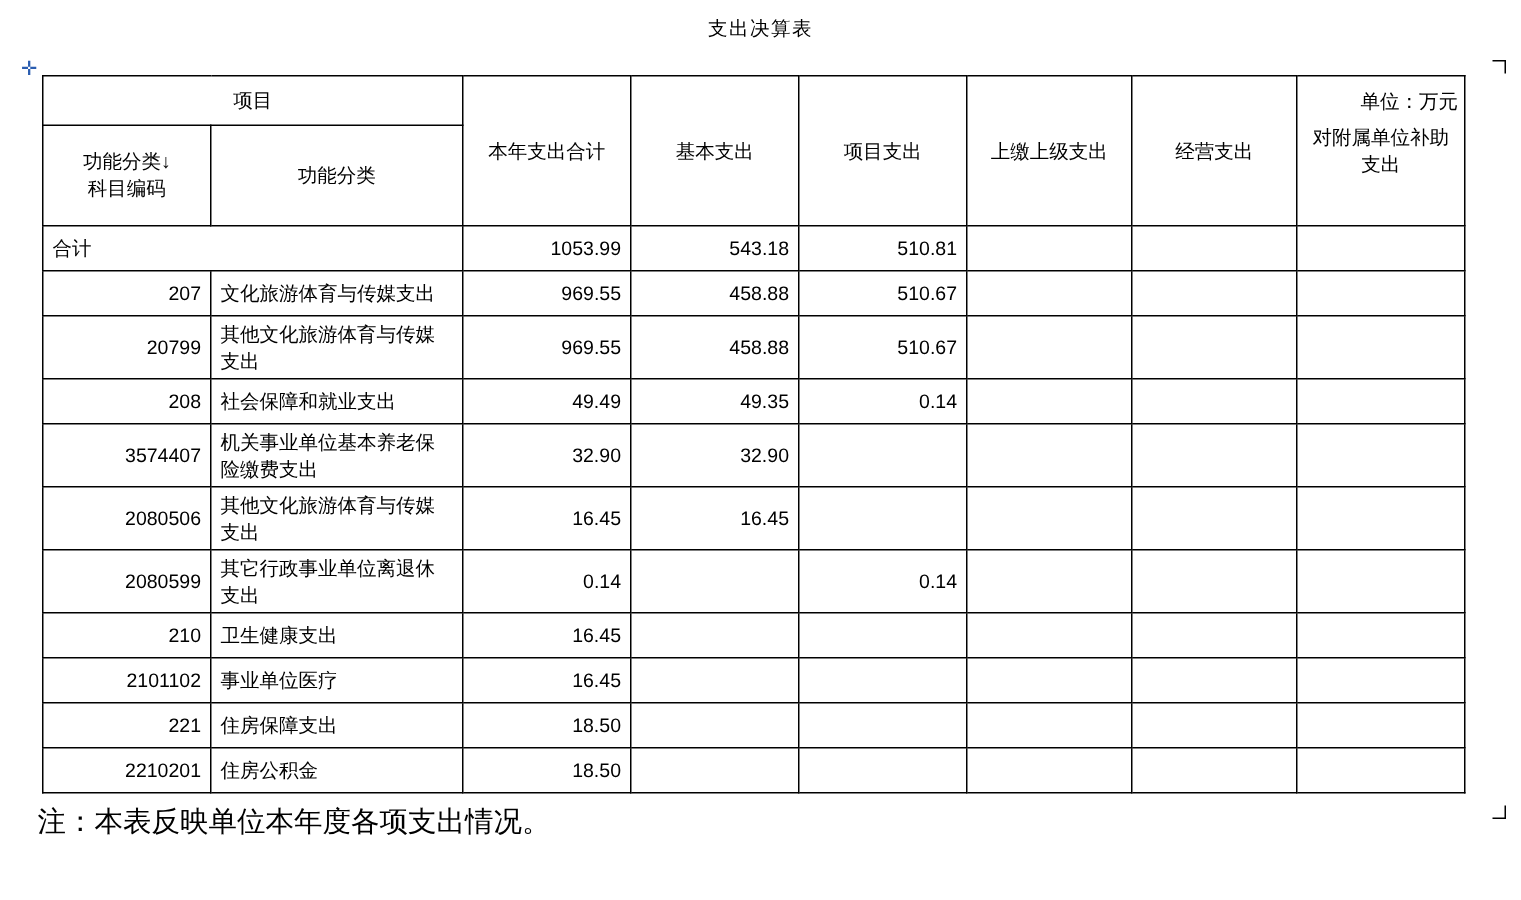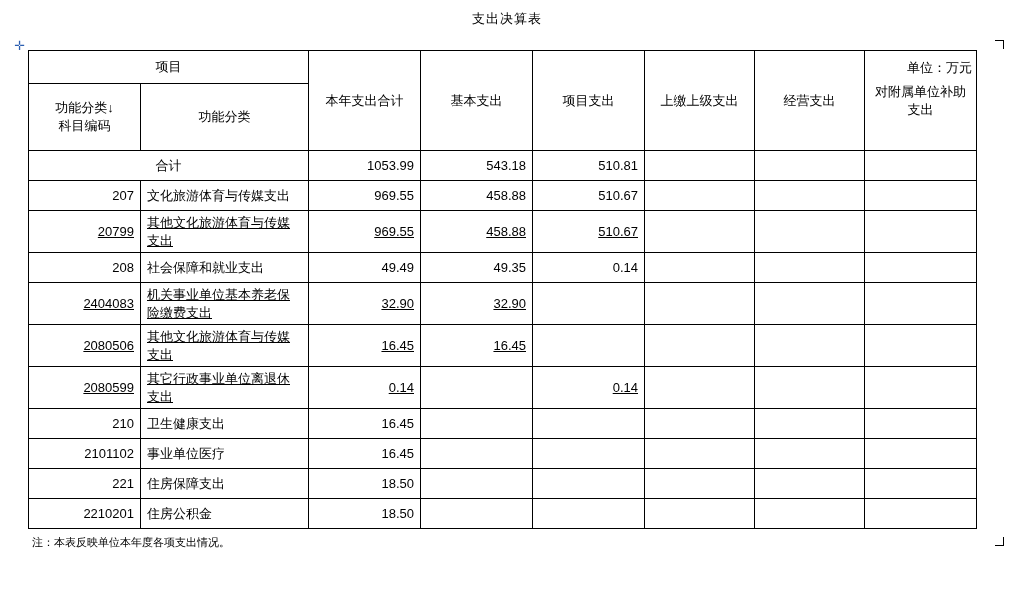--- a/index.html
+++ b/index.html
@@ -104,30 +104,29 @@
   }
   .txt {
     text-align: left;
     padding-left: 10px;
   }
   .code {
     text-align: right;
     padding-left: 10px;
   }
   .total-row td.total-label {
-    text-align: center;
     margin-left: 44px;
   }
   .row-h { height: 30px; }
-  .row-h2 { height: 40px; text-decoration: underline; }
+  .row-h2 { height: 40px; }
   .note {
     position: absolute;
-    left: 32px;
+    left: 25px;
     top: 535px;
-    font-size: 11px;
+    font-size: 19px;
   }
 </style>
 </head>
 <body>
 
 <div class="page">
 
   <div class="doc-title">支出决算表</div>
   <div class="unit-line">单位：万元</div>
 
@@ -202,21 +201,21 @@
         <td class="txt">社会保障和就业支出</td>
         <td class="num">49.49</td>
         <td class="num">49.35</td>
         <td class="num">0.14</td>
         <td class="num"></td>
         <td class="num"></td>
         <td class="num"></td>
       </tr>
 
       <tr class="row-h2">
-        <td class="code">2404083</td>
+        <td class="code">3574407</td>
         <td class="txt">机关事业单位基本养老保险缴费支出</td>
         <td class="num">32.90</td>
         <td class="num">32.90</td>
         <td class="num"></td>
         <td class="num"></td>
         <td class="num"></td>
         <td class="num"></td>
       </tr>
 
       <tr class="row-h2">

